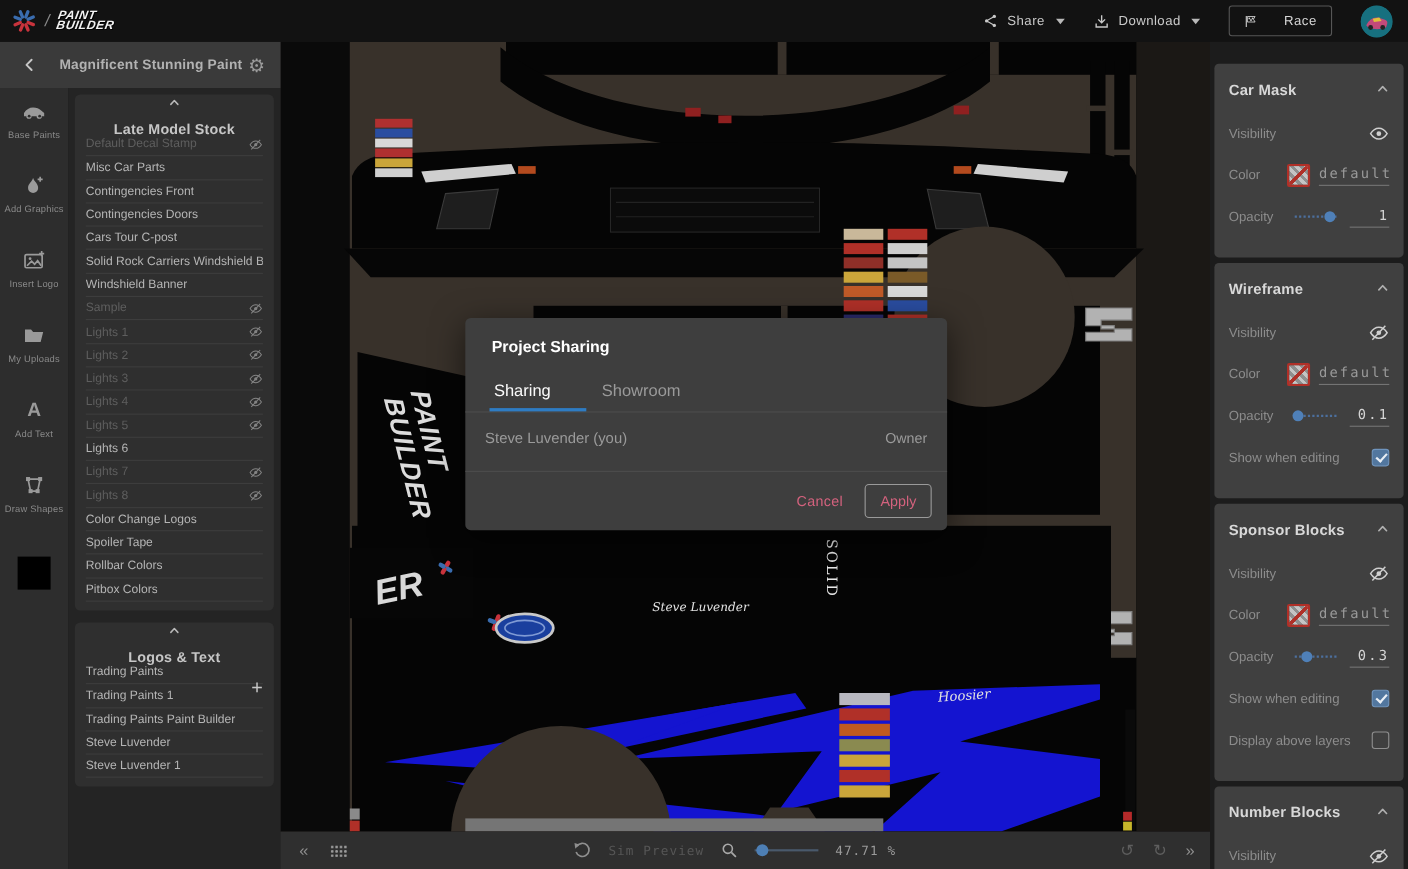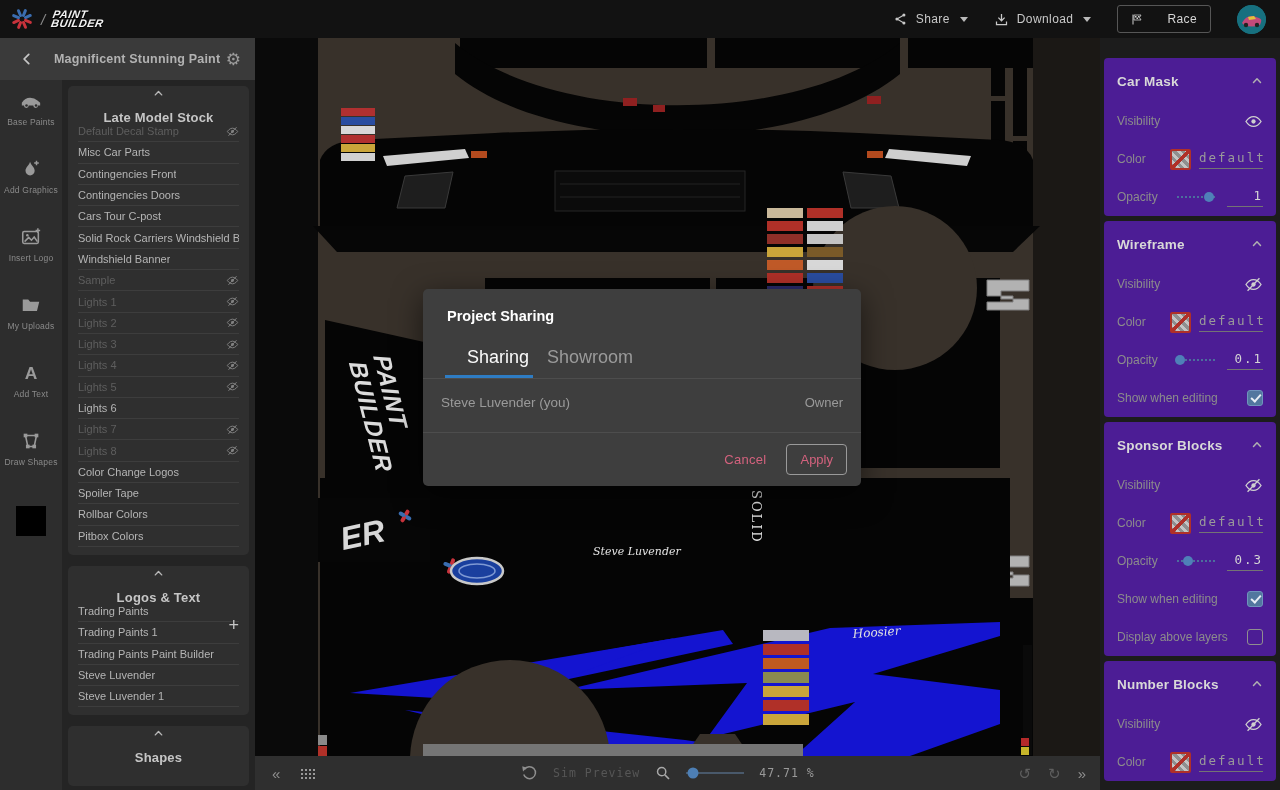--- a/index.html
+++ b/index.html
@@ -72,21 +72,21 @@
   .simtext{font-size:11.5px;color:#565656;letter-spacing:1px;}
   .zoomtext{font-size:11.5px;color:#9a9a9a;letter-spacing:1px;}
   .bb-slider{position:relative;width:58px;height:12px;}
   .bb-slider .track{position:absolute;left:0;right:0;top:5px;height:2px;background:#49596b;}
   .bb-slider .thumb{position:absolute;top:6px;width:11px;height:11px;border-radius:50%;
     background:#4d7fb5;transform:translate(-50%,-50%);}
 
   
   .right-sidebar{position:absolute;left:1100px;top:38px;width:180px;bottom:0;background:#1c1c1c;
     z-index:3;padding:20px 4px 0 4px;display:flex;flex-direction:column;gap:5px;overflow:hidden;}
-  .panel-card{background:#4c1d95;border-radius:4px;padding:10px 13px 8px 13px;flex-shrink:0;}
+  .panel-card{background:#404040;border-radius:4px;padding:10px 13px 26px 13px;flex-shrink:0;}
   .panel-card-head{display:flex;align-items:center;height:26px;}
   .panel-title{font-size:13.5px;font-weight:bold;color:#d8d8d8;letter-spacing:.2px;}
   .panel-card-head .chev{margin-left:auto;color:#b0b0b0;}
   .panel-card-head .chev svg{width:12px;height:12px;}
   .prop-row{display:flex;align-items:center;margin-top:16px;height:22px;}
   .prop-label{font-size:12px;color:#8c8c8c;margin-right:auto;}
   .vis{color:#cfcfcf;}
   .vis svg{width:19px;height:19px;}
   .swatch{width:21px;height:21px;border:2px solid #b03028;border-radius:2px;
     background:
@@ -102,21 +102,21 @@
   .checkbox{width:16px;height:16px;border-radius:3px;border:1.5px solid #8f8f8f;position:relative;}
   .checkbox.checked{border:1px solid #6f94bd;background:#52779f;}
   .checkbox.checked::after{content:"";position:absolute;left:4.5px;top:1px;width:4px;height:8px;
     border-right:2px solid #e8eef5;border-bottom:2px solid #e8eef5;transform:rotate(42deg);}
 
   
   .modal{position:absolute;left:423px;top:289px;width:438px;background:#3e3e3e;border-radius:5px;
     box-shadow:0 8px 30px rgba(0,0,0,.55);z-index:10;color:#eee;}
   .modal-title{font-size:14.5px;font-weight:bold;color:#fff;padding:19px 24px 0 24px;}
   .modal-tabs{display:flex;gap:10px;padding:14px 22px 0 22px;border-bottom:1px solid #4d4d4d;}
-  .tab{min-width:88px;text-align:right;padding:9px 4px 10px 4px;font-size:18px;color:#9a9a9a;}
+  .tab{min-width:88px;text-align:left;padding:9px 4px 10px 4px;font-size:15px;color:#9a9a9a;}
   .tab.active{color:#fafafa;border-bottom:3px solid #2e7cc3;padding-bottom:7px;}
   .modal-form{display:flex;align-items:center;padding:20px 16px 6px 18px;}
   .cid-box{position:relative;width:146px;height:31px;border:1.5px solid #7aa0cc;border-radius:4px;
     display:flex;align-items:center;padding:0 24px 0 9px;}
   .cid-label{position:absolute;top:-7px;left:9px;background:#3e3e3e;padding:0 5px;
     font-size:9.5px;color:#8fb3da;letter-spacing:.3px;white-space:nowrap;}
   .cid-value{font-size:12.5px;color:#fff;letter-spacing:.5px;}
   .cid-caret{width:1.5px;height:14px;background:#fff;margin-left:1px;}
   .spinner{position:absolute;right:5px;top:4px;width:15px;height:21px;border:1px solid #c9c9c9;
     border-radius:2px;display:flex;flex-direction:column;align-items:center;justify-content:center;
@@ -439,30 +439,20 @@
         </div>
         <div class="layer-row">
           <span class="layer-label">Steve Luvender</span>
         </div>
         <div class="layer-row">
           <span class="layer-label">Steve Luvender 1</span>
         </div>
       </div>
   </section>
 
-  <section class="section-card shapes-card">
-    <div class="section-head">
-      <span class="icon chev">
-        <svg viewBox="0 0 24 24">
-            <polyline points="5,15 12,7.5 19,15" fill="none" stroke="currentColor" stroke-width="3" stroke-linecap="round" stroke-linejoin="round"></polyline>
-          </svg>
-      </span>
-      <span class="section-title">Shapes</span>
-    </div>
-  </section>
 </aside>
 
 <div class="canvas">
   <svg width="845" height="718" viewBox="0 0 845 718">
 
     <rect x="0" y="0" width="845" height="718" fill="#0a0a0a"></rect>
     <rect x="63" y="0" width="715" height="718" fill="#38312a"></rect>
     <rect x="778" y="0" width="67" height="718" fill="#1b1815"></rect>
 
     <rect x="205" y="0" width="573" height="30" fill="#050505"></rect>

